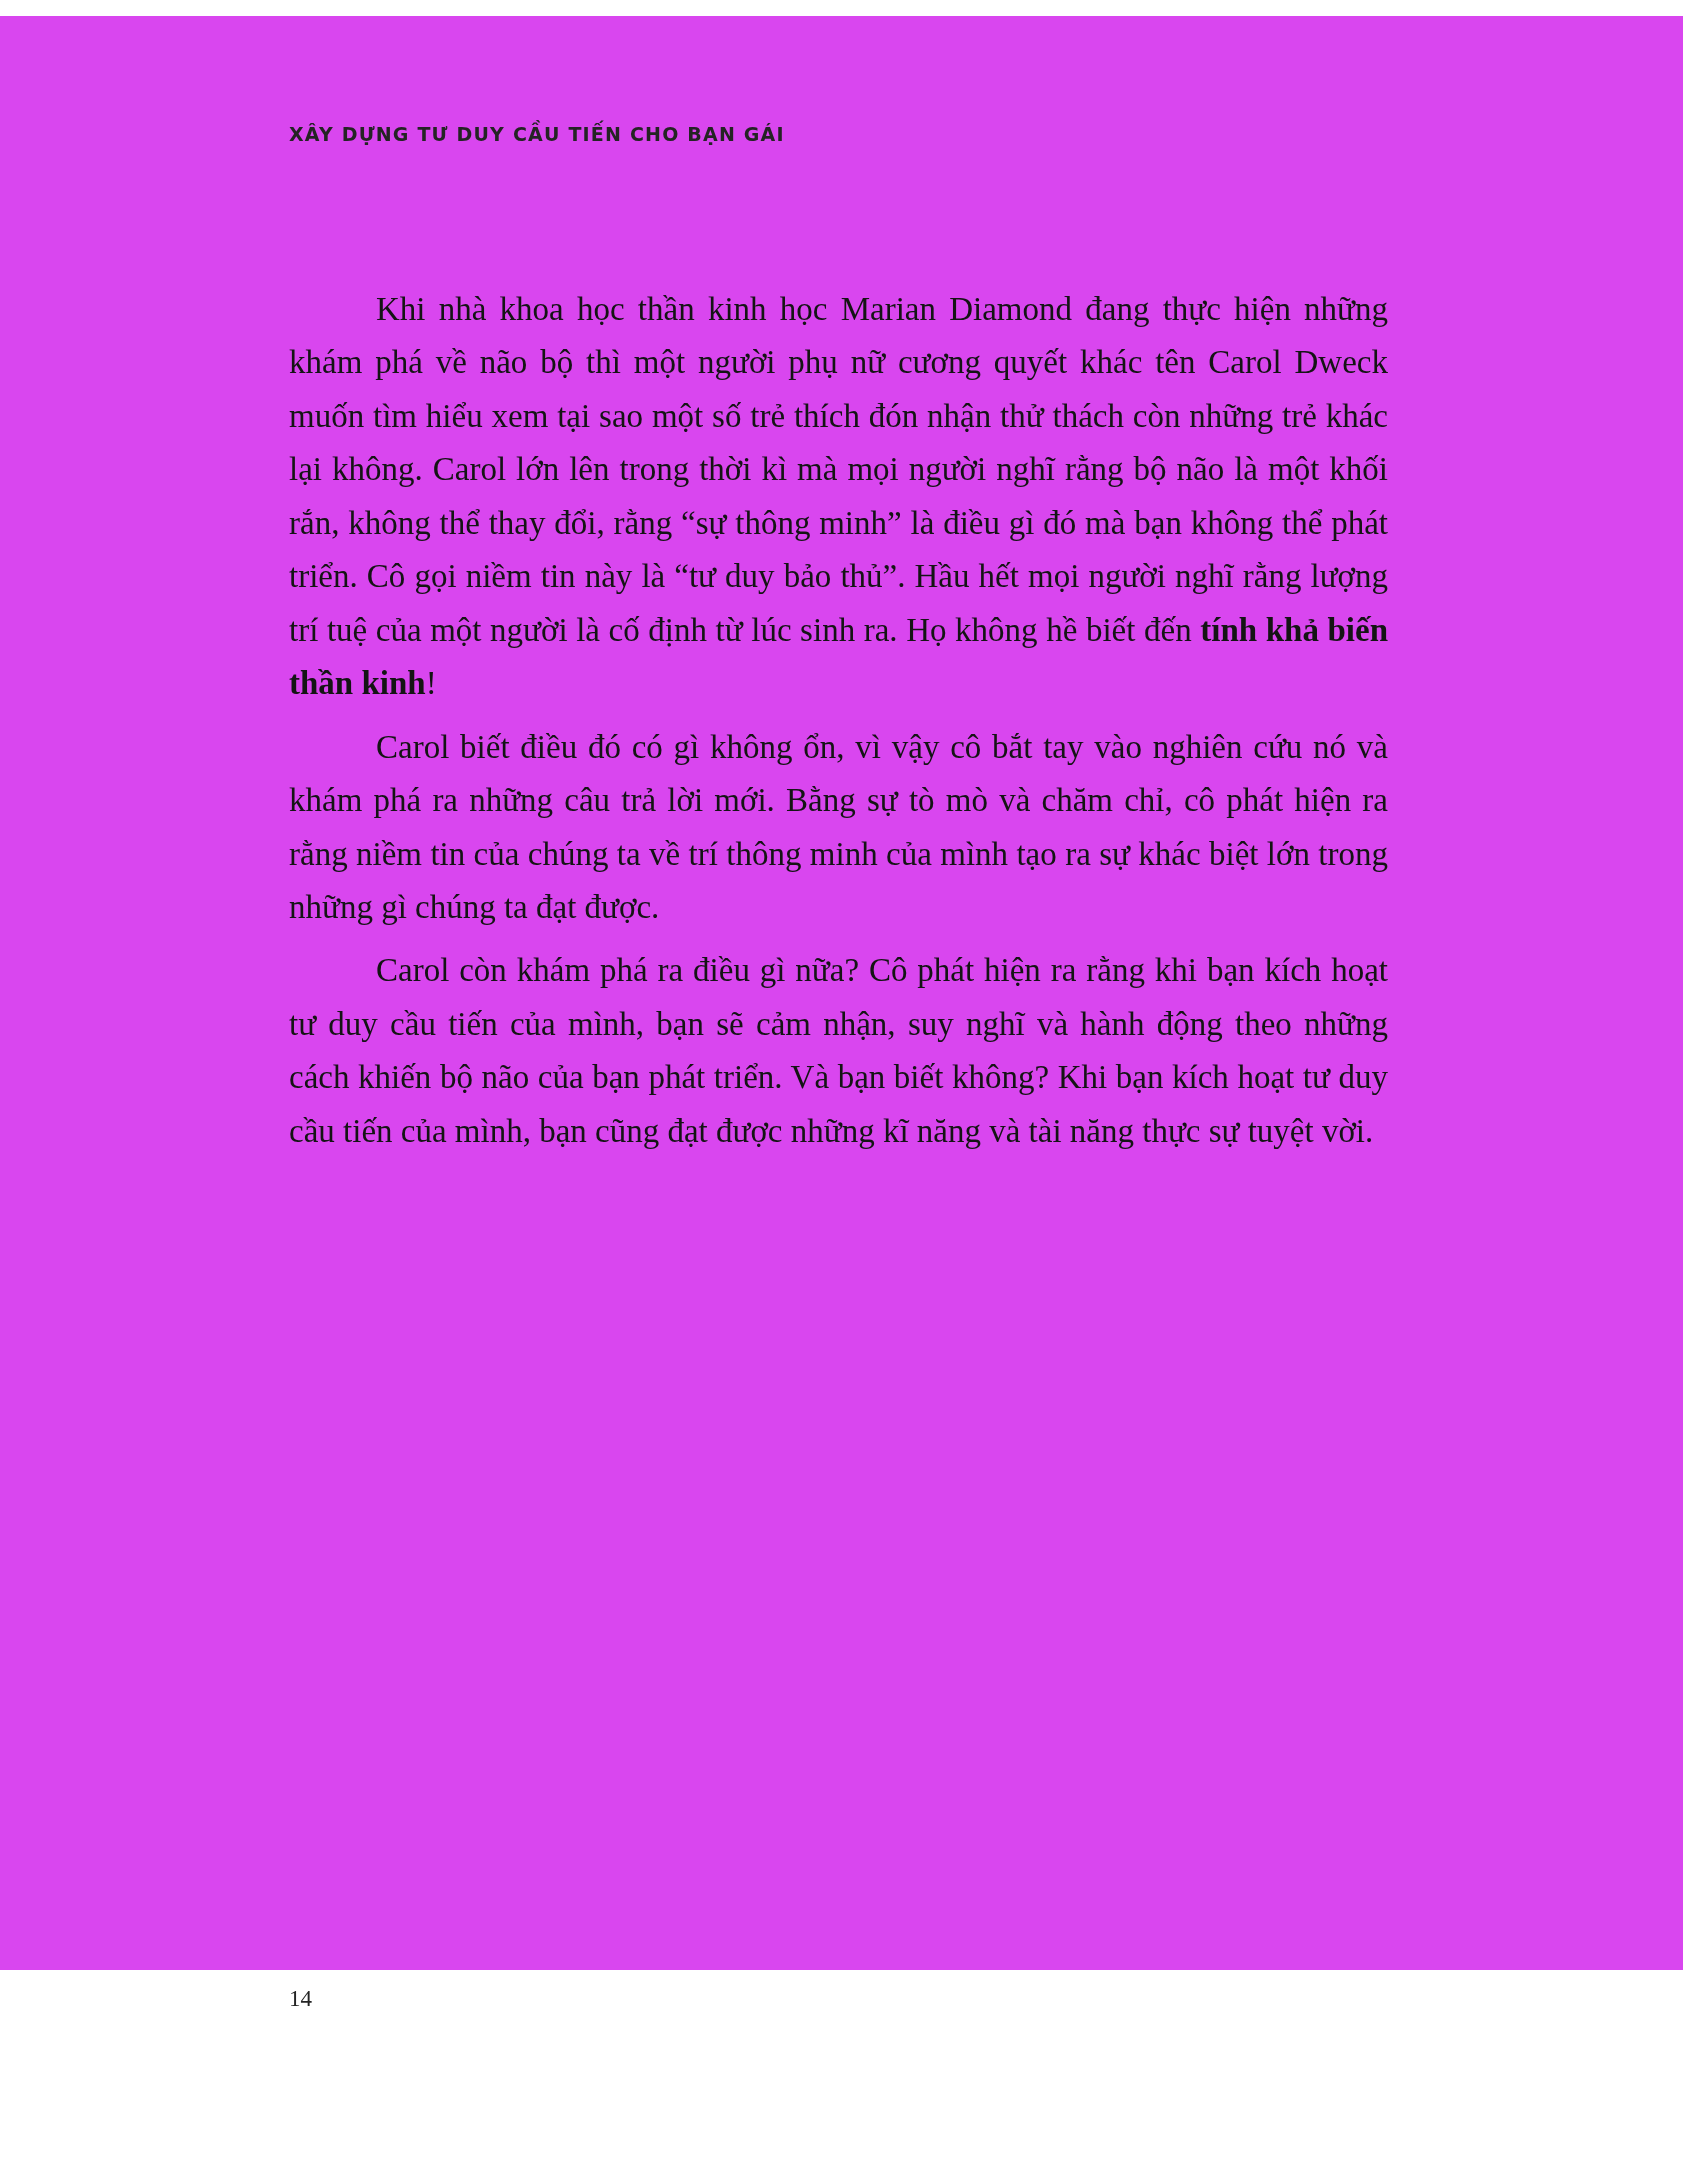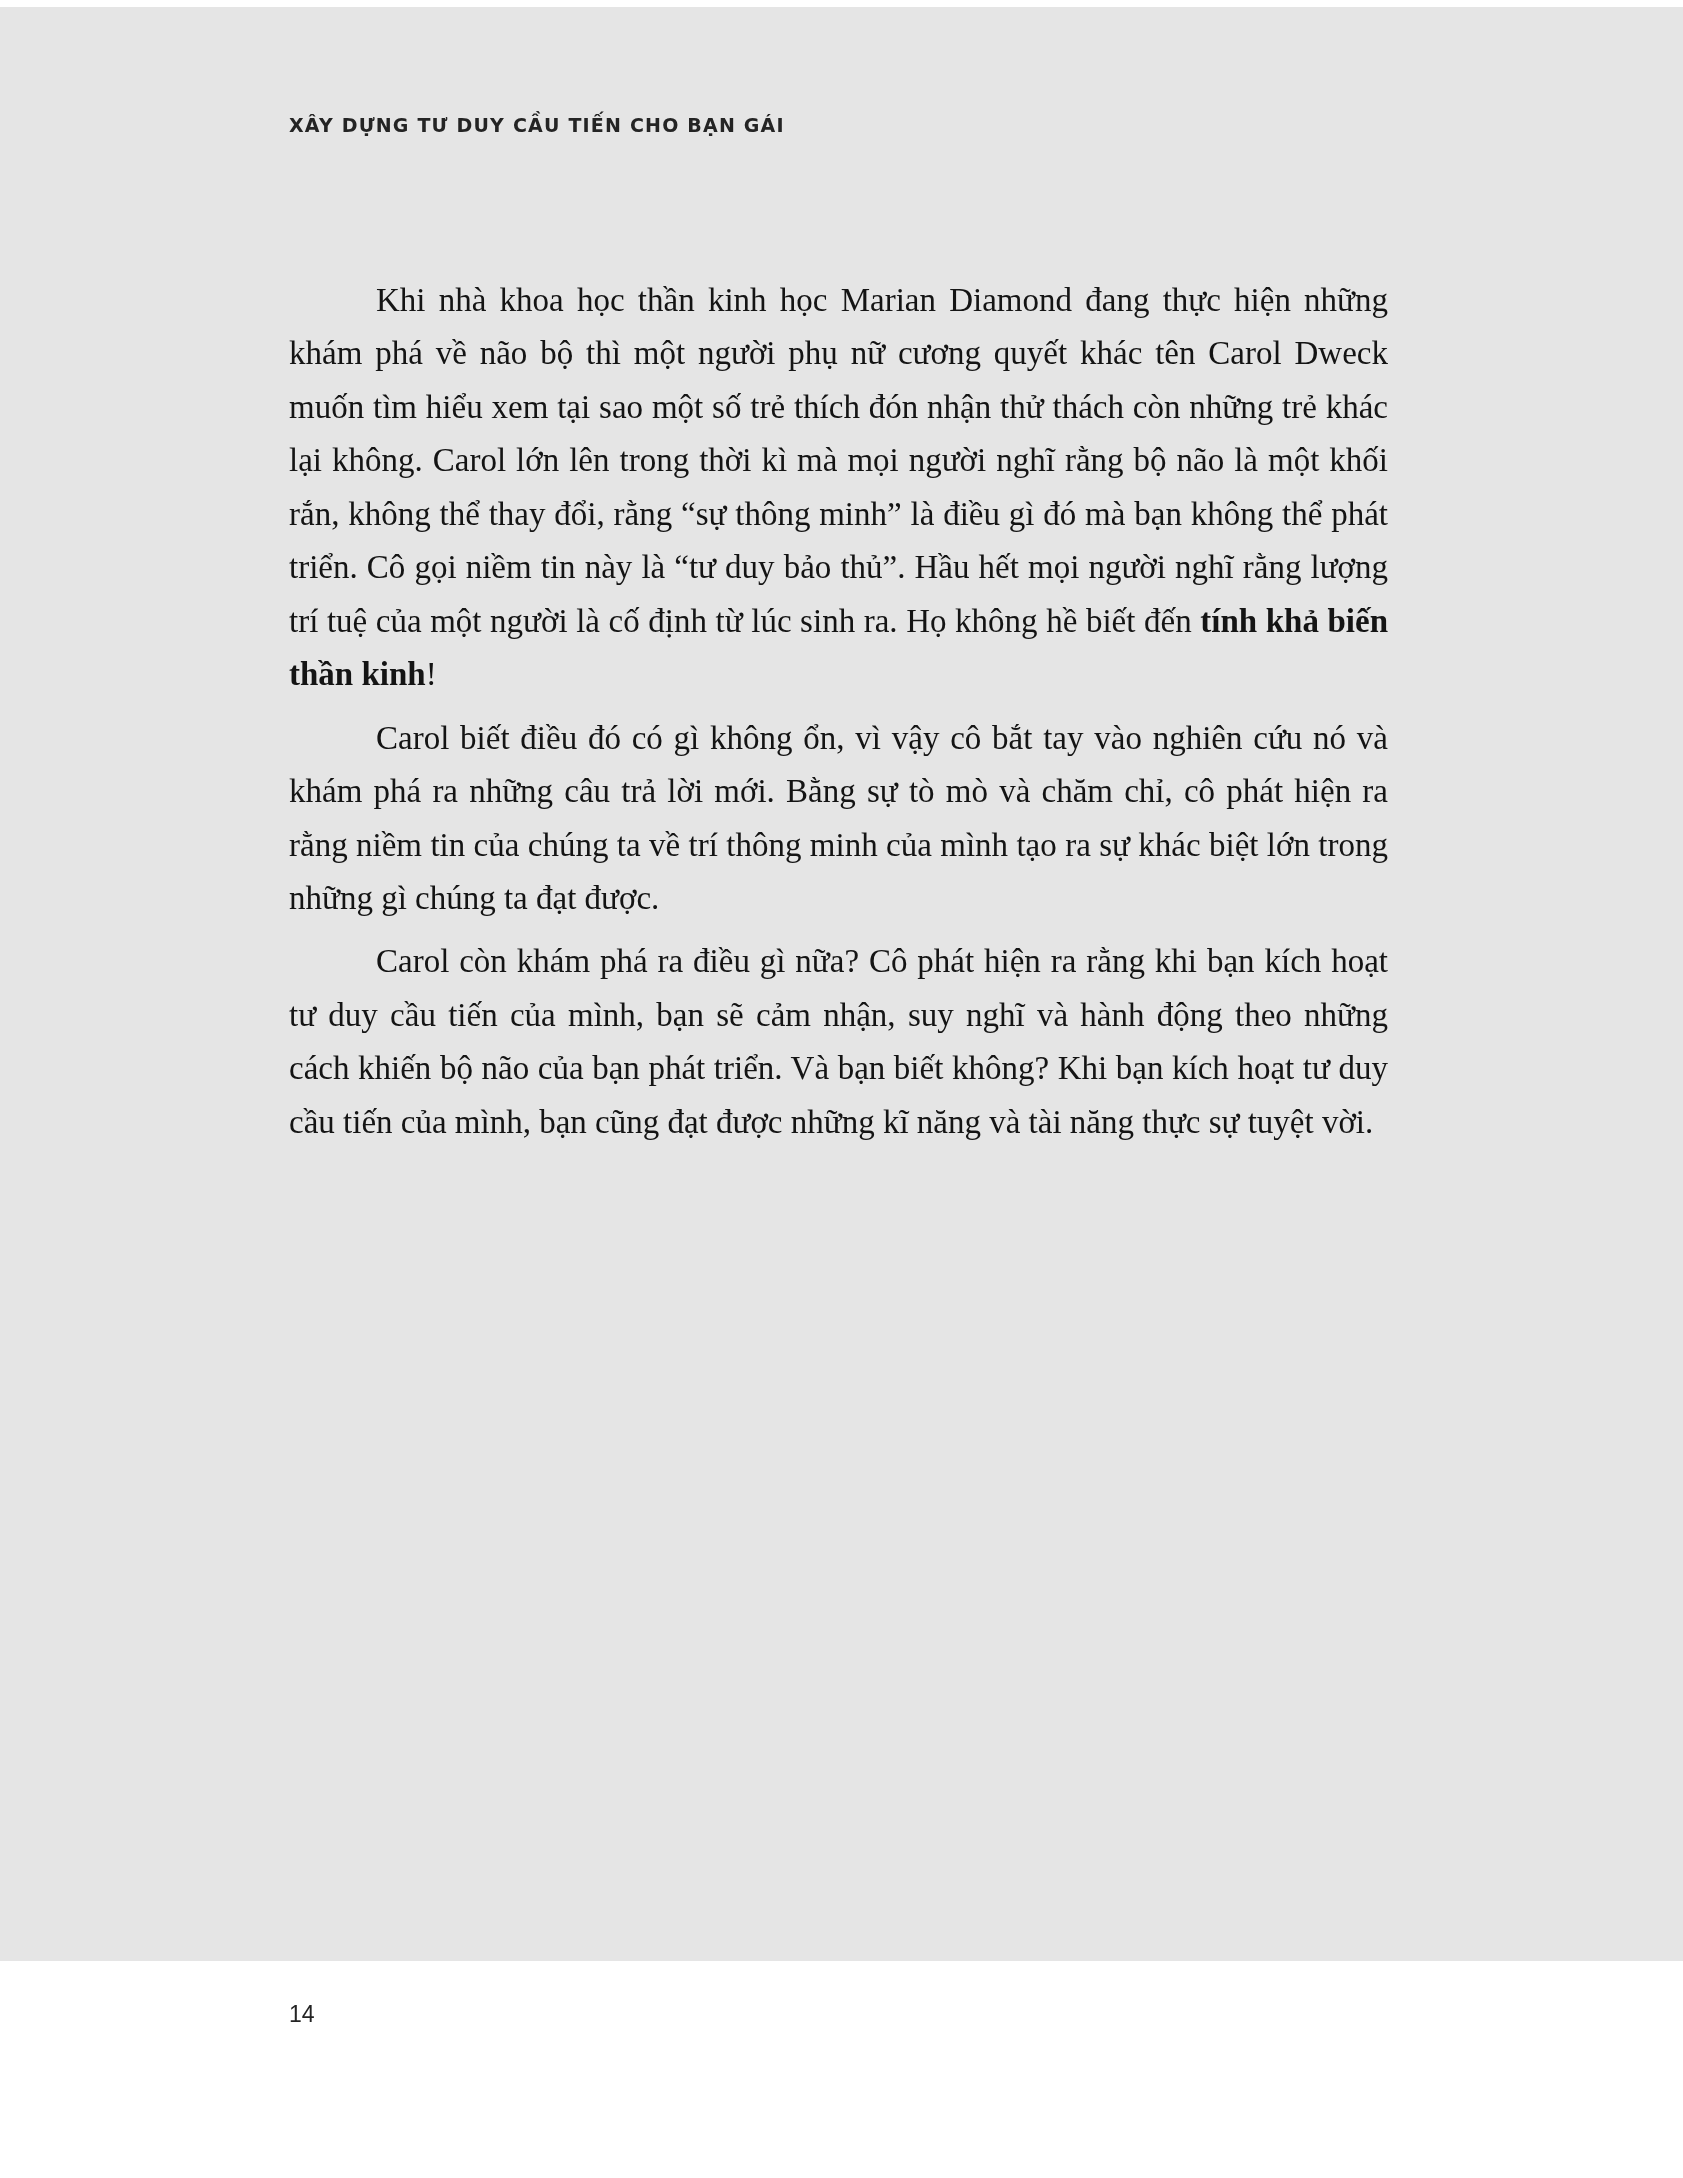--- a/index.html
+++ b/index.html
@@ -11,24 +11,24 @@
     width: 1683px;
     height: 2178px;
     position: relative;
     font-family: "Liberation Serif", serif;
     color: #1a1a1a;
     overflow: hidden;
   }
   .page {
     position: absolute;
     left: 0;
-    top: 7px;
+    top: 16px;
     width: 1683px;
     height: 1954px;
-    background: #e5e5e5;
+    background: #d946ef;
   }
   .running-head {
     position: absolute;
     left: 289px;
     top: 107px;
     font-family: "DejaVu Sans", sans-serif;
     font-size: 19px;
     letter-spacing: 1.2px;
     color: #242424;
     font-weight: 600;
@@ -63,24 +63,23 @@
   p.body-text:last-child {
     margin-bottom: 0;
   }
   p.body-text b {
     font-weight: 700;
   }
   .folio {
     position: absolute;
     left: 289px;
     top: 1970px;
-    font-family: Liberation Sans, sans-serif;
+    font-family: Liberation Serif, serif;
     font-size: 23px;
     color: #242424;
-    margin-top: 24px;
   }
 </style>
 </head>
 <body>
 
 <div class="page">
 
   <div class="running-head">XÂY DỰNG TƯ DUY CẦU TIẾN CHO BẠN GÁI</div>
 
   <div class="content">

